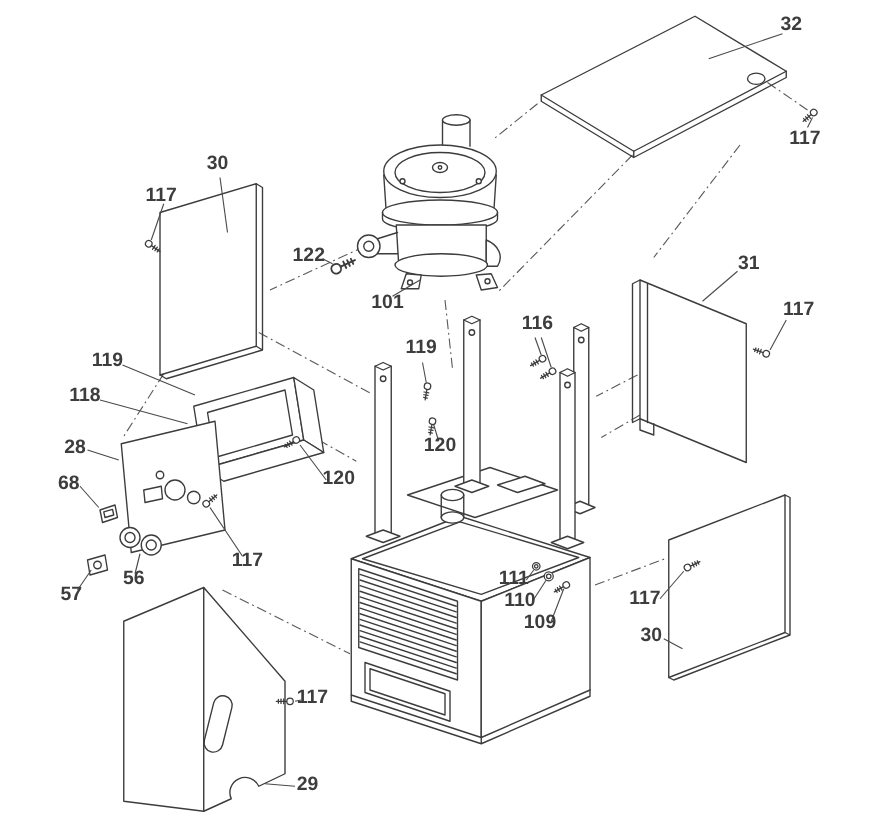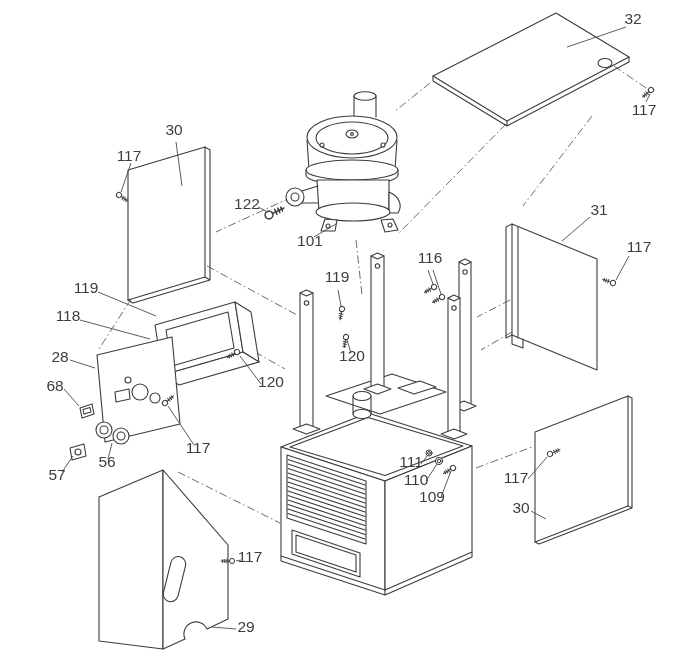--- a/index.html
+++ b/index.html
@@ -2,20 +2,21 @@
 <html><head>
 <meta charset="utf-8">
 <style>
   html,body{margin:0;padding:0;background:#ffffff;}
   .stage{
     position:relative;
     width:700px;height:668px;
     background:#ffffff;
     font-family:"Liberation Sans", sans-serif;
     overflow:hidden;
+    font-weight:bold;
   }
   svg{position:absolute;left:0;top:0;}
   svg text{
     font-family:"Liberation Sans", sans-serif;
     font-size:15.5px;
     fill:#3d3d3d;
   }
 </style>
 </head>
 <body>

